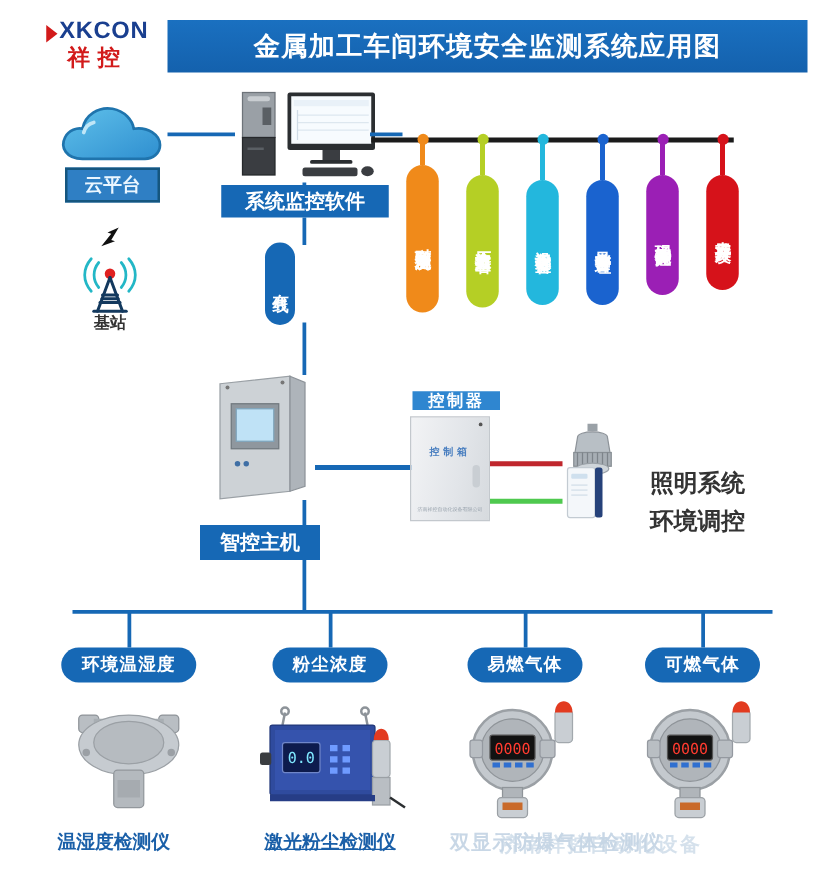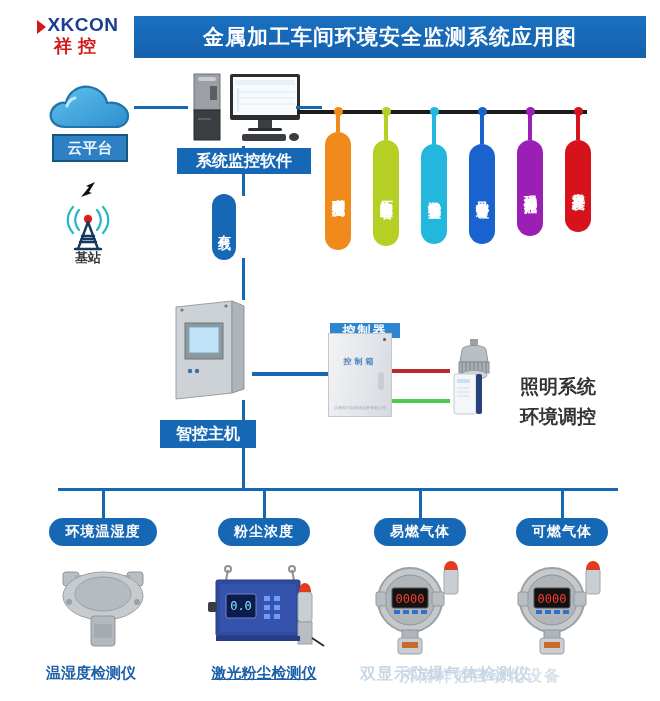--- a/index.html
+++ b/index.html
@@ -74,21 +74,21 @@
     background:#1668b5;color:#fff;font-size:13px;font-weight:bold;
     writing-mode:vertical-rl;text-orientation:upright;
     display:flex;align-items:center;justify-content:center;letter-spacing:2px;
   }
 
   
   .cabinet{position:absolute;left:172px;top:297px;width:78px;height:105px;}
 
   
   .ctrl-label{
-    position:absolute;left:330px;top:323px;width:70px;height:15px;
+    position:absolute;left:330px;top:313px;width:70px;height:15px;
     background:#2f86d0;color:#fff;font-size:13px;font-weight:bold;
     display:flex;align-items:center;justify-content:center;letter-spacing:2px;
   }
   .ctrl-box{
     position:absolute;left:328px;top:333px;width:62px;height:82px;
     background:linear-gradient(100deg,#f2f3f5 0%,#e2e5e9 60%,#d6dade 100%);
     border:1px solid #c3c8cd;
   }
   .ctrl-box-txt{
     position:absolute;left:0;top:22px;width:100%;text-align:center;

